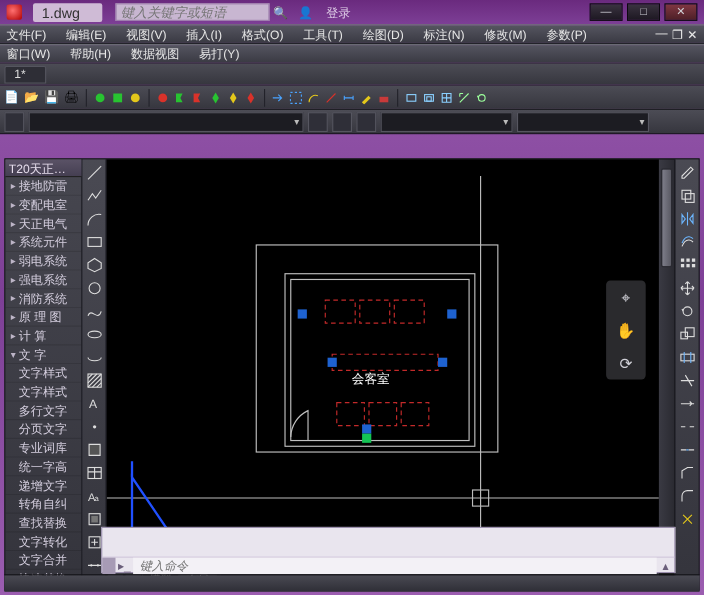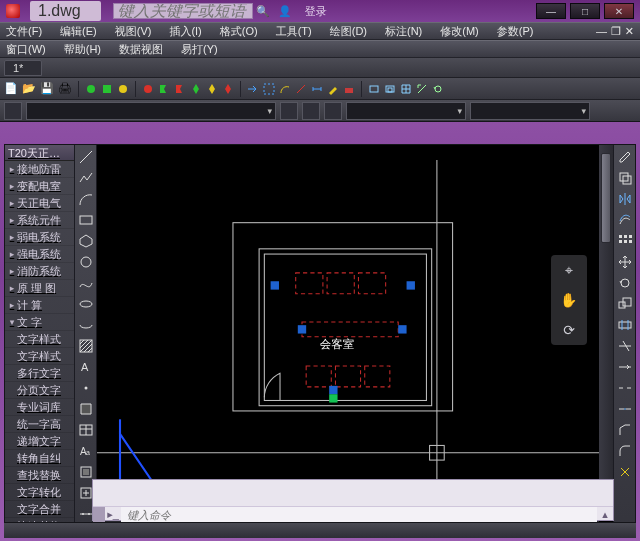--- a/index.html
+++ b/index.html
@@ -2,23 +2,23 @@
 <html><head>
 <meta charset="utf-8">
 <style>
   * { box-sizing: border-box; margin: 0; padding: 0; }
   html, body { width: 640px; height: 541px; overflow: hidden; font-family: "Microsoft YaHei", sans-serif; font-size: 11px; }
   body { background: linear-gradient(180deg,#9b5db0 0%,#7d3f96 50%,#9b5db0 100%); }
 
   
   .titlebar { height: 22px; display: flex; align-items: center; background: linear-gradient(180deg,#6a2a7e,#7d3f96); color: #e6d6ec; padding: 0 6px; }
   .titlebar .logo { width: 14px; height: 14px; background: radial-gradient(circle at 40% 40%,#ff7070,#b00000); border-radius: 2px; margin-right: 10px;}
-  .titlebar .doc { background:#cfbbd6; color:#333; padding:1px 20px 1px 8px; border-radius:2px; font-size:16px; }
+  .titlebar .doc { background:#cfbbd6; color:#333; padding:1px 20px 1px 8px; border-radius:2px; font-size:13px; }
   .titlebar .search { margin-left:12px; flex:0 0 140px; }
-  .titlebar .search input { width:100%; height:16px; background:#c8b6d1; border:1px solid #9c7cab; padding:0 4px; font-style:italic; color:#555; font-size:16px;}
+  .titlebar .search input { width:100%; height:16px; background:#c8b6d1; border:1px solid #9c7cab; padding:0 4px; font-style:italic; color:#555; font-size:12px;}
   .titlebar .spacer { flex:1; }
   .titlebar .icn { width:16px; text-align:center; color:#cbb3d6; margin:0 3px; font-size:11px;}
   .titlebar .login { color:#e2d2ea; margin:0 8px;text-align:right; }
   .winbtn { width:30px; height:16px; background:linear-gradient(180deg,#3a3340,#1d1822); border:1px solid #0c0910; color:#cfcfd6; display:flex; align-items:center; justify-content:center; margin-left:4px; font-size:10px;}
   .winbtn.close { background:linear-gradient(180deg,#803742,#4d1f27); }
 
   
   .menubar { height:18px; background:linear-gradient(180deg,#555560,#3a3a43); color:#e6e6e6; display:flex; align-items:center; padding:0 6px; font-size:11px; border-top:1px solid #6a6a74; border-bottom:1px solid #23232a;}
   .menubar span { margin-right:18px; white-space:nowrap;}
   .menubar .closex { margin-left:auto; display:flex; gap:4px; }
@@ -29,21 +29,21 @@
   .iconrow .gl { width:14px; height:14px; display:flex; align-items:center; justify-content:center; font-size:11px;}
   .sep { width:1px; height:16px; background:#22222a; margin:0 2px;}
   .ddrow { height:22px; background:linear-gradient(180deg,#4c4c55,#36363e); display:flex; align-items:center; padding:0 4px; border-bottom:1px solid #15151a; gap:4px;}
   .ddrow .square { width:18px; height:18px; background:#2f2f38; border:1px solid #565660;}
   .ddrow select, .ddrow .combo { height:18px; background:#1c1c22; color:#ccc; border:1px solid #565660; font-size:11px;}
   .combo { display:flex; align-items:center; padding:0 14px 0 4px; position:relative;}
   .combo::after { content:"▾"; position:absolute; right:3px; color:#bbb; font-size:9px;}
 
   
   .workarea { position:absolute; top:144px; left:4px; right:4px; bottom:4px; display:flex; background:#2c2c34; border:1px solid #15151a;}
-  .leftpanel { width:70px; background:linear-gradient(180deg,#46464f,#34343c); border-right:1px solid #1b1b22; display:flex; flex-direction:column;text-decoration:underline;}
+  .leftpanel { width:70px; background:linear-gradient(180deg,#46464f,#34343c); border-right:1px solid #1b1b22; display:flex; flex-direction:column;}
   .leftpanel .title { height:16px; background:linear-gradient(180deg,#5a5266,#453f52); color:#e5dceb; font-size:11px; padding:1px 3px; border-bottom:1px solid #222;}
   .leftpanel .items { flex:1; overflow:hidden;}
   .leftpanel .item { display:flex; align-items:center; height:17px; color:#d4cede; font-size:11px; padding-left:2px; border-bottom:1px solid rgba(0,0,0,.12); white-space:nowrap;}
   .leftpanel .item .exp { width:10px; text-align:center; color:#bdb5c7; font-size:9px;}
   .toolcol { width:22px; background:linear-gradient(180deg,#4a4a53,#34343c); border-right:1px solid #1b1b22; display:flex; flex-direction:column; align-items:center; padding-top:4px; gap:5px;}
   .toolcol svg { display:block;}
   .canvaswrap { flex:1; position:relative; background:#000; }
   .vscroll { position:absolute; right:0; top:0; bottom:16px; width:14px; background:linear-gradient(90deg,#3a3a43,#2a2a31);}
   .vscroll .thumb { position:absolute; left:2px; right:2px; top:8px; height:90px; background:linear-gradient(90deg,#7e7e8a,#5a5a64); border:1px solid #2a2a31; border-radius:2px;}
   .hscroll { position:absolute; left:0; right:14px; bottom:0; height:16px; background:linear-gradient(180deg,#3a3a43,#2a2a31); display:flex; align-items:center;}

